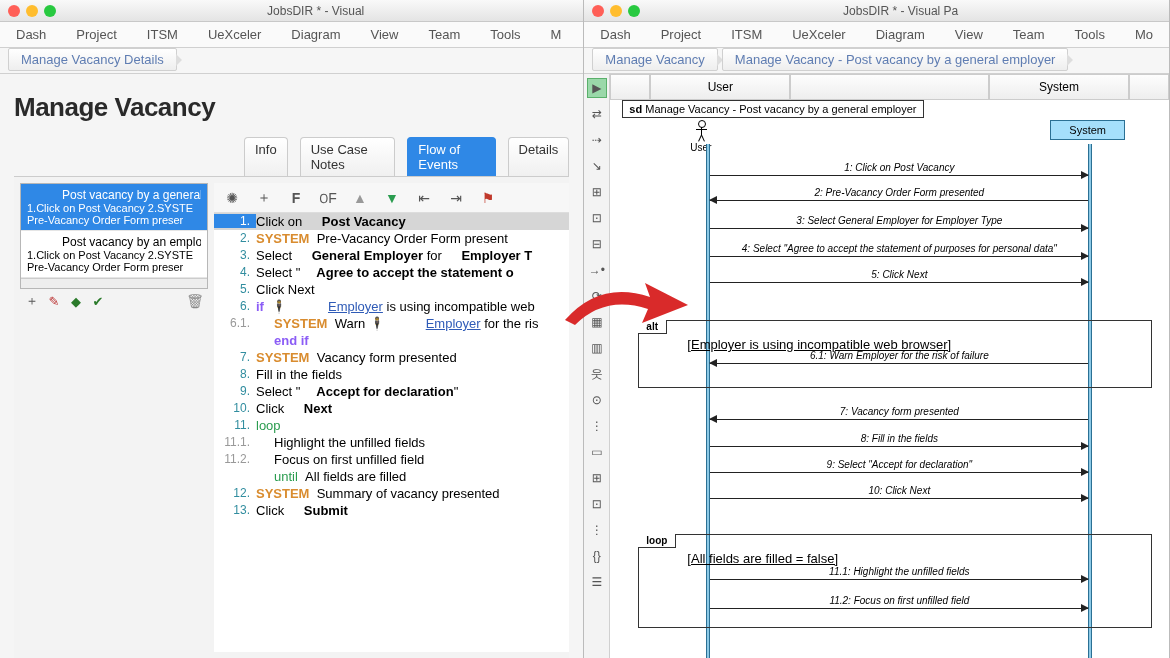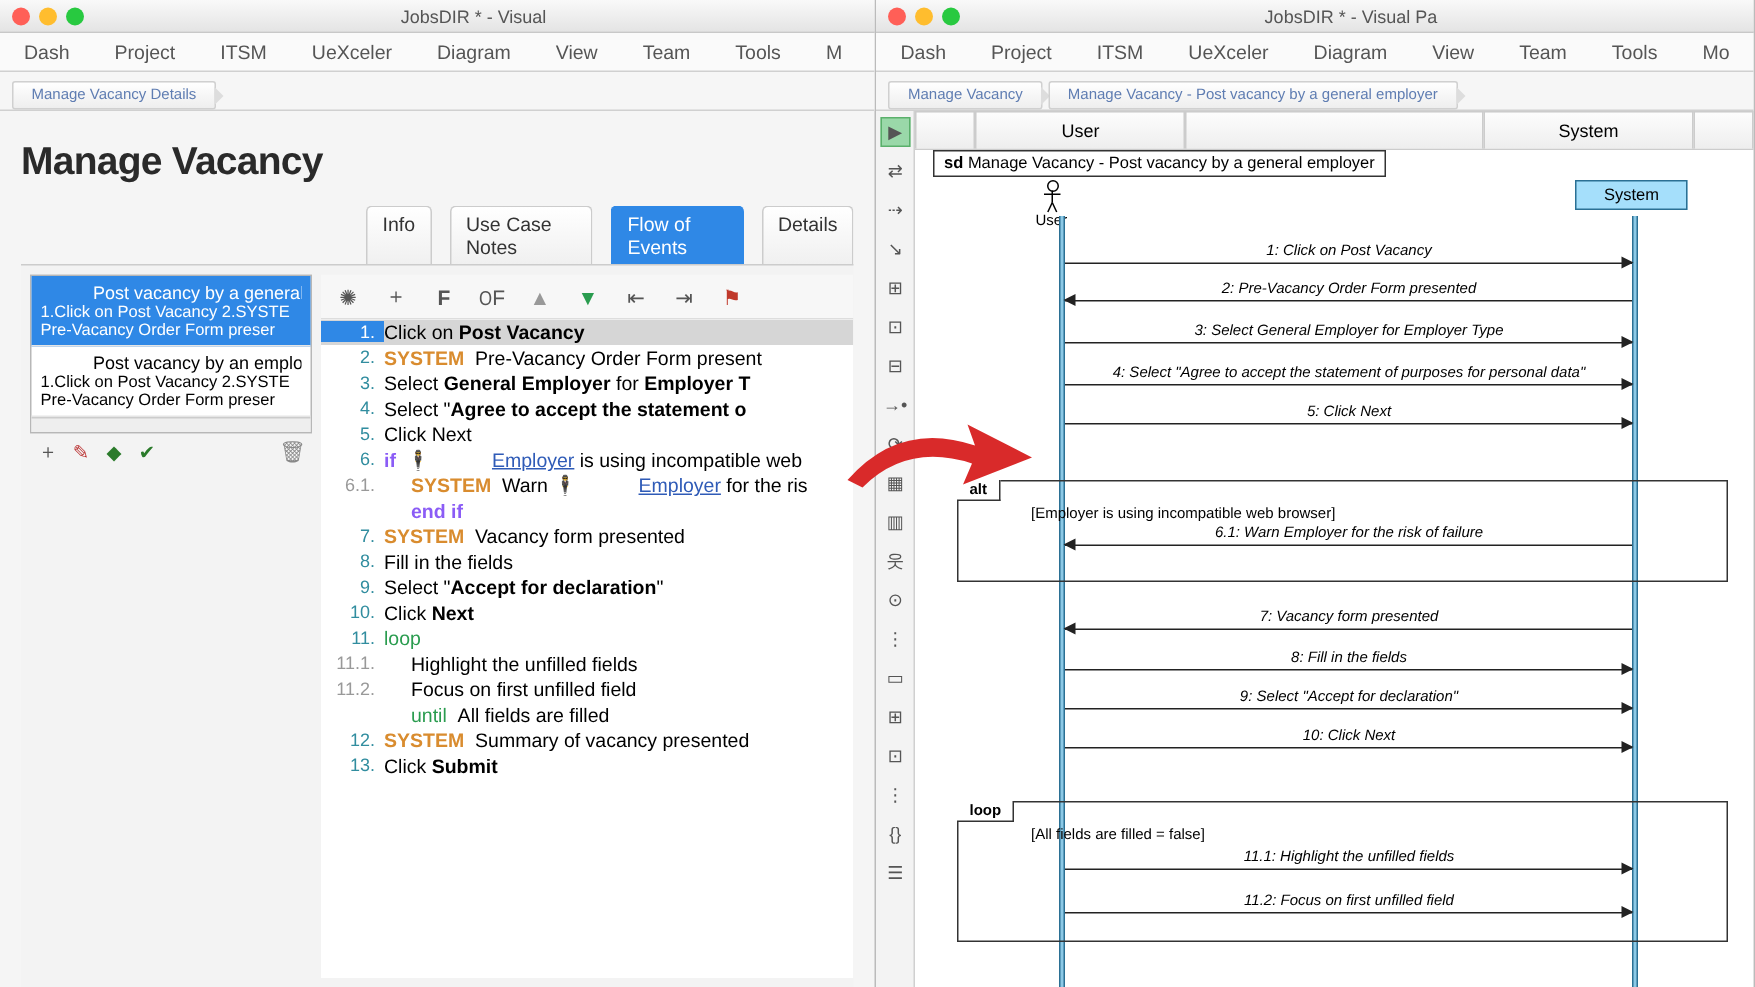--- a/index.html
+++ b/index.html
@@ -14,21 +14,21 @@
   .traffic { display:flex; gap:6px; }
   .tl { width:12px; height:12px; border-radius:50%; }
   .tl.red{background:#ff5f57;} .tl.yellow{background:#ffbd2e;} .tl.green{background:#28c940;}
   .win-title { flex:1; text-align:center; font-size:12px; color:#555; }
 
   
   .menubar { height:26px; display:flex; align-items:center; gap:30px; padding:0 16px; background:#fafafa; border-bottom:1px solid #d0d0d0; font-size:13px; color:#555; }
   .menubar span { cursor:default; }
 
   
-  .breadcrumb { height:26px; display:flex; align-items:flex-end; padding:0 8px; background:#f6f6f6; border-bottom:1px solid #d0d0d0; font-size:10px; color:#5f7db2; }
+  .breadcrumb { height:26px; display:flex; align-items:flex-start; padding:0 8px; background:#f6f6f6; border-bottom:1px solid #d0d0d0; font-size:13px; color:#5f7db2; }
   .crumb { padding:3px 12px; border:1px solid #d0d0d0; background:linear-gradient(#fff,#eee); border-radius:2px; margin-right:4px; position:relative; }
   .crumb:after { content:""; position:absolute; right:-6px; top:50%; transform:translateY(-50%); width:0;height:0;border-top:6px solid transparent;border-bottom:6px solid transparent;border-left:6px solid #ddd; }
 
   
   .left-body { flex:1; display:flex; flex-direction:column; padding:10px 14px 0 14px; overflow:hidden; }
   .page-title { font-size:26px; font-weight:bold; color:#2a2a2a; margin:8px 0 14px 0; letter-spacing:-0.5px;}
   .tab-row { display:flex; gap:12px; padding-left:230px; font-size:13px; }
   .tab { padding:4px 10px; background:linear-gradient(#fff,#f0f0f0); border:1px solid #ccc; border-bottom:none; border-radius:4px 4px 0 0; color:#333; }
   .tab.active { background:#2f88e6; color:#fff; border-color:#2f88e6; }
   .work-row { flex:1; display:flex; border-top:1px solid #ccc; background:#f3f3f3; padding:6px 0 6px 6px; overflow:hidden;}
@@ -44,21 +44,21 @@
 
   .editor { flex:1; display:flex; flex-direction:column; margin-left:6px; overflow:hidden;}
   .editor-toolbar { height:30px; display:flex; align-items:center; gap:12px; padding:0 8px; border-bottom:1px solid #ddd; background:#f7f7f7; }
   .et-btn { width:20px;height:20px;display:inline-flex;align-items:center;justify-content:center;font-size:14px;color:#555;}
   .et-btn.bold{font-weight:bold;}
   .flow-list { flex:1; background:#fff; font-size:13px; overflow:hidden; }
   .flow-row { display:flex; align-items:flex-start; padding:1px 0; }
   .fr-num { width:42px; text-align:right; padding-right:6px; color:#318d9f; font-size:12px; }
   .fr-num.sub{color:#999;}
   .fr-txt { flex:1; }
-  .fr-txt b{font-weight:bold;}
+  .fr-txt b{font-weight:bold;margin-left:16px;}
   .kw-sys{color:#d98c2f;font-weight:bold;}
   .kw-if{color:#8b5cf6;font-weight:bold;}
   .kw-loop{color:#2a9c4f;}
   .kw-actor{color:#2f5bb7;text-decoration:underline;margin-left:37px;}
   .flow-row.hl{background:#d6d6d6;}
   .flow-row.hl .fr-num{background:#2f88e6;color:#fff;}
 
   
   .right-body { flex:1; display:flex; overflow:hidden; }
   .toolstrip { width:26px; background:#f3f3f3; border-right:1px solid #d0d0d0; display:flex; flex-direction:column; align-items:center; gap:6px; padding-top:4px; }
@@ -86,21 +86,21 @@
   .stick .leg1{position:absolute;left:7px;top:15px;width:1px;height:7px;background:#000;transform:rotate(25deg);transform-origin:top;}
   .stick .leg2{position:absolute;left:7px;top:15px;width:1px;height:7px;background:#000;transform:rotate(-25deg);transform-origin:top;}
 
   .msg{position:absolute;left:100px;width:378px;border-top:1px solid #222;font-size:10px;text-align:center;}
   .msg.right:after{content:"";position:absolute;right:-1px;top:-5px;border-top:4px solid transparent;border-bottom:4px solid transparent;border-left:8px solid #222;}
   .msg.left:before{content:"";position:absolute;left:-1px;top:-5px;border-top:4px solid transparent;border-bottom:4px solid transparent;border-right:8px solid #222;}
   .msg-label{position:relative;top:-14px;background:#fff;display:inline-block;padding:0 4px;font-style:italic;}
 
   .frag{position:absolute;border:1px solid #333;left:28px;width:514px;}
   .frag-label{position:absolute;left:-1px;top:-1px;border:1px solid #333;border-top:none;border-left:none;padding:1px 8px;font-size:10px;background:#fff;font-weight:bold;}
-  .guard{position:absolute;left:48px;font-size:10px;}
+  .guard{position:absolute;left:48px;font-size:13px;text-decoration:underline;}
 
   
   .big-arrow{position:absolute;left:560px;top:275px;width:130px;height:60px;pointer-events:none;z-index:50;}
 </style>
 </head>
 <body>
 
 <div class="app-container">
 
   <div class="pane pane-left">

